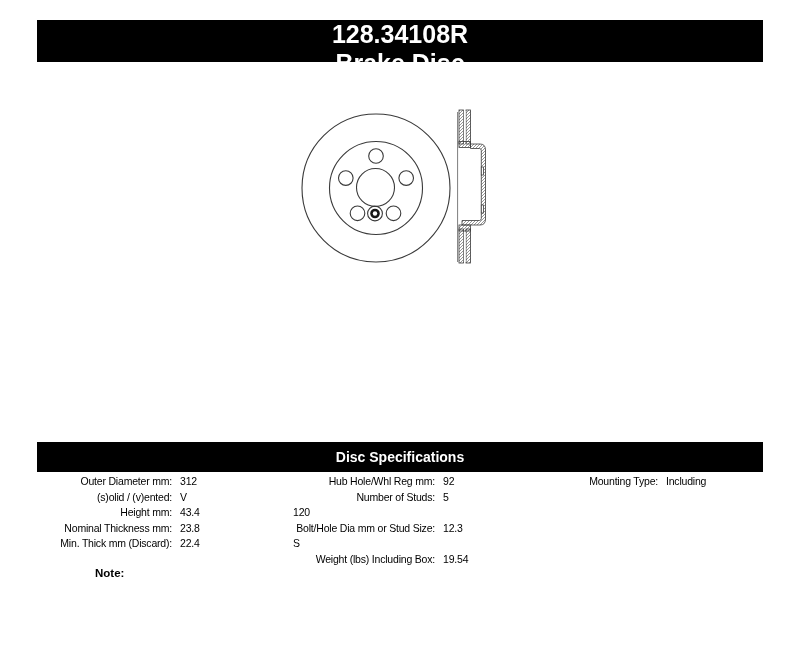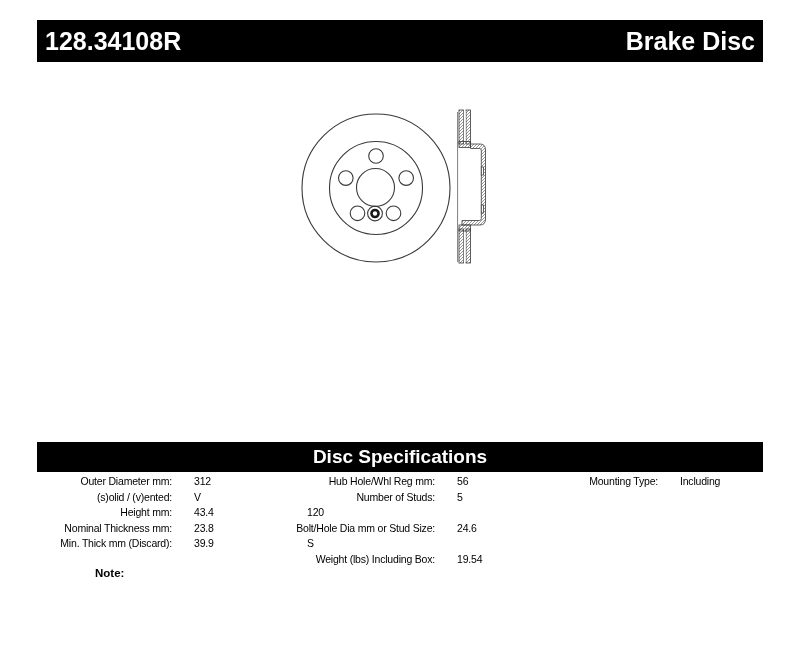--- a/index.html
+++ b/index.html
@@ -11,54 +11,55 @@
     overflow: hidden;
   }
   .page { position: absolute; left: 0; top: 0; width: 800px; height: 655px; }
 
   
   .header-bar {
     position: absolute; left: 37px; top: 20px; width: 726px; height: 42px;
     background: #000000;
     display: flex; justify-content: space-between; align-items: center;
     padding: 0 8px;
+    flex-direction: column;
   }
   .header-bar .part-number,
   .header-bar .product-name {
     color: #ffffff; font-weight: bold; font-size: 25px; letter-spacing: 0px;
     white-space: nowrap;
   }
 
   
   .drawing-wrap { position: absolute; left: 288px; top: 98px; width: 210px; height: 180px; }
   .drawing-wrap svg { display: block; }
 
   
   .spec-bar {
     position: absolute; left: 37px; top: 442px; width: 726px; height: 30px;
     background: #000000;
     display: flex; justify-content: center; align-items: center;
   }
-  .spec-bar .spec-title { color: #ffffff; font-weight: bold; font-size: 19px; white-space: nowrap; }
+  .spec-bar .spec-title { color: #ffffff; font-weight: bold; font-size: 14px; white-space: nowrap; }
 
   
   .spec-col { position: absolute; top: 474px; }
   .spec-col-1 { left: 30px;  width: 262px; }
   .spec-col-2 { left: 285px; width: 272px; }
   .spec-col-3 { left: 555px; width: 240px; }
   .spec-row {
     display: flex; align-items: baseline;
     line-height: 15.6px; font-size: 10.5px; font-weight: normal; color: #000;
     letter-spacing: -0.2px; white-space: nowrap;
   }
   .spec-label { display: inline-block; text-align: right; flex: 0 0 auto; }
   .spec-col-1 .spec-label { width: 142px; }
   .spec-col-2 .spec-label { width: 150px; }
   .spec-col-3 .spec-label { width: 103px; }
-  .spec-value { margin-left: 22px; }
+  .spec-value { margin-left: 8px; }
 
   
   .note-label {
     position: absolute; left: 95px; top: 567px;
     font-size: 11.5px; font-weight: bold; color: #000;
   }
 </style>
 </head>
 <body>
 
@@ -134,39 +135,39 @@
     <div class="spec-row">
       <span class="spec-label">Height mm:</span>
       <span class="spec-value">43.4</span>
     </div>
     <div class="spec-row">
       <span class="spec-label">Nominal Thickness mm:</span>
       <span class="spec-value">23.8</span>
     </div>
     <div class="spec-row">
       <span class="spec-label">Min. Thick mm (Discard):</span>
-      <span class="spec-value">39.9</span>
+      <span class="spec-value">22.4</span>
     </div>
   </div>
 
   <div class="spec-col spec-col-2">
     <div class="spec-row">
       <span class="spec-label">Hub Hole/Whl Reg mm:</span>
-      <span class="spec-value">56</span>
+      <span class="spec-value">92</span>
     </div>
     <div class="spec-row">
       <span class="spec-label">Number of Studs:</span>
       <span class="spec-value">5</span>
     </div>
     <div class="spec-row">
       <span class="spec-value">120</span>
     </div>
     <div class="spec-row">
       <span class="spec-label">Bolt/Hole Dia mm or Stud Size:</span>
-      <span class="spec-value">24.6</span>
+      <span class="spec-value">12.3</span>
     </div>
     <div class="spec-row">
       <span class="spec-value">S</span>
     </div>
     <div class="spec-row">
       <span class="spec-label">Weight (lbs) Including Box:</span>
       <span class="spec-value">19.54</span>
     </div>
   </div>
 

